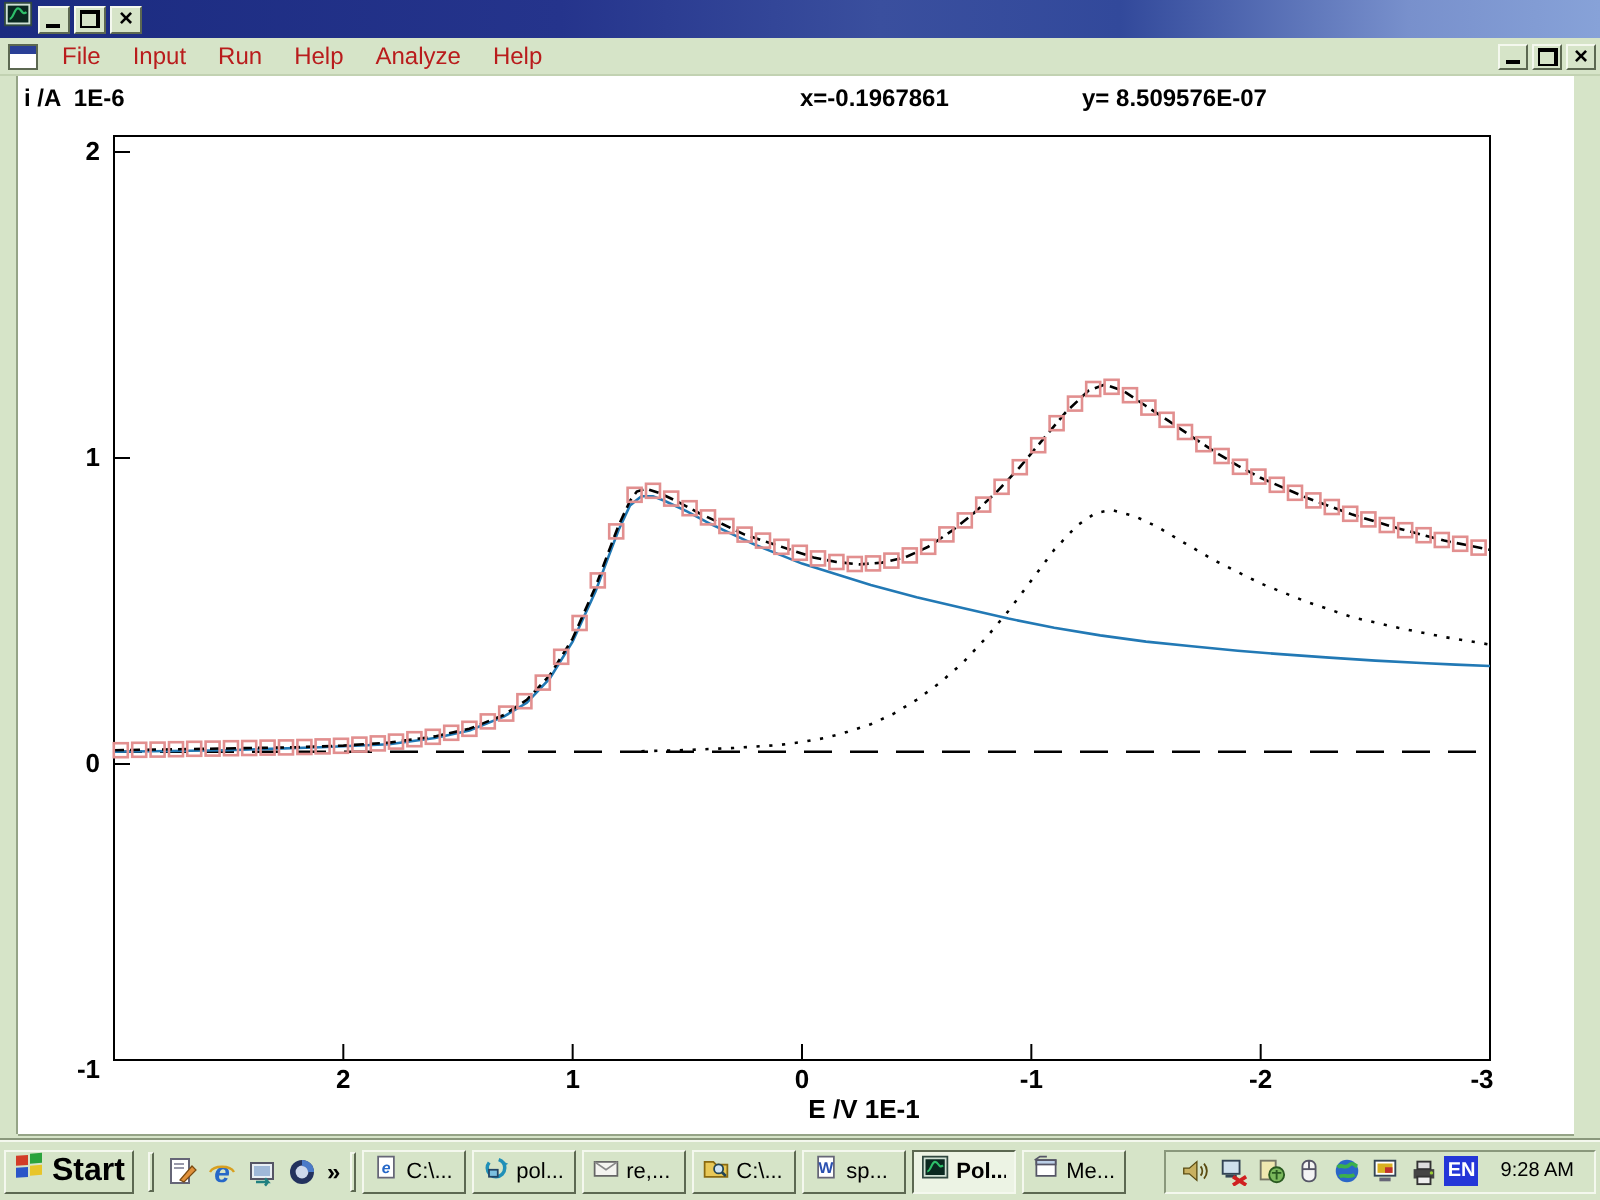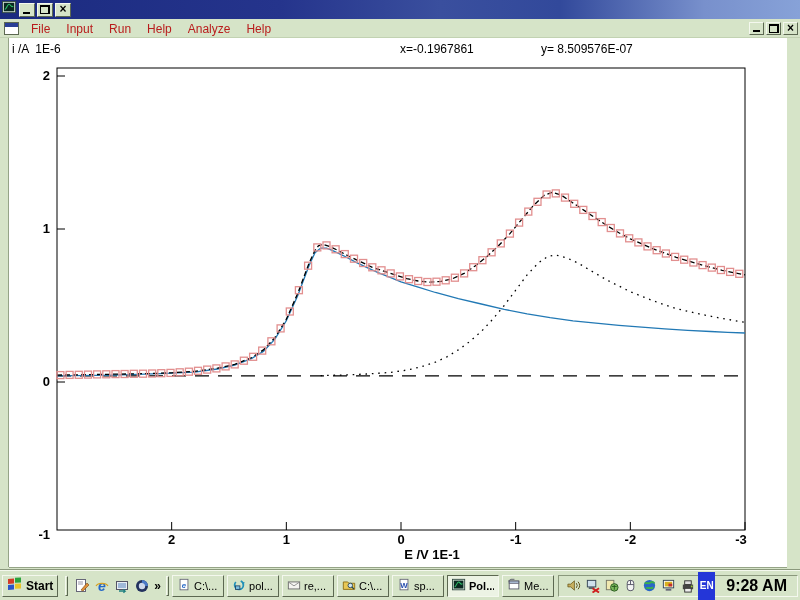--- a/index.html
+++ b/index.html
@@ -41,64 +41,64 @@
     border-bottom:1px solid #c2d2b2;
   }
   .menu-item { font-size:12px; color:#b91c1c; padding:2px 8px; cursor:default;margin-top:26px; }
   .menubar .spacer { flex:1; }
   .mdi-icon { width:15px; height:13px; margin:0 4px 0 2px; position:relative;
     background:#fff; border:1px solid #5c6851; }
   .mdi-icon::before { content:""; position:absolute; left:0; top:0; right:0; height:4px; background:#2a3f96; }
   .menubar .win-btn { width:15px; height:13px; }
   
   .client-layer { position:absolute; left:0; top:38px; width:800px; height:532px; }
-  .hud { position:absolute; top:4px; font-size:12px; font-weight:normal; color:#000; white-space:pre; }
+  .hud { position:absolute; top:4px; font-size:12px; font-weight:bold; color:#000; white-space:pre; }
   #ylabel { left:12px; }
   #readout-x { left:400px; }
   #readout-y { left:541px; }
   svg text { font-family:"Liberation Sans", sans-serif; }
   
   .taskbar {
     position:absolute; left:0; bottom:0; width:800px; height:30px;
     background:#d6e4c8;
     border-top:1px solid #f4f8ee;
     box-shadow:0 -1px 0 #8a987c;
     display:flex; align-items:center; padding:0 2px;
   }
   .tb-btn {
     height:22px; background:#d6e4c8;
     border-top:1px solid #f4f8ee; border-left:1px solid #f4f8ee;
     border-right:1px solid #5c6851; border-bottom:1px solid #5c6851;
     display:flex; align-items:center; gap:3px; padding:0 4px;
     font-size:11px; color:#000; cursor:default; white-space:nowrap; overflow:hidden;
   }
-  .start-btn { font-weight:bold; font-size:12px; margin-right:4px; }
+  .start-btn { font-weight:bold; font-size:16px; margin-right:4px; }
   .task-btn { width:52px; margin-right:3px; flex:0 0 auto; }
   .task-btn.active {
     border-top:1px solid #5c6851; border-left:1px solid #5c6851;
     border-right:1px solid #f4f8ee; border-bottom:1px solid #f4f8ee;
     background:#ecf3e4; font-weight:bold;
   }
   .task-btn .lbl { overflow:hidden; text-overflow:clip; }
   .handle { width:3px; height:20px; margin:0 3px;
     border-top:1px solid #f4f8ee; border-left:1px solid #f4f8ee;
     border-right:1px solid #5c6851; border-bottom:1px solid #5c6851; }
   .ql { display:flex; align-items:center; gap:3px; padding:0 2px; }
   .ql-icon { width:17px; height:17px; display:flex; align-items:center; justify-content:center; cursor:default; }
   .chevron { font-size:12px; font-weight:bold; padding:0 2px; cursor:default; }
   .tray {
     margin-left:auto; height:22px; display:flex; align-items:center; gap:3px;
     border-top:1px solid #8a987c; border-left:1px solid #8a987c;
     border-right:1px solid #f4f8ee; border-bottom:1px solid #f4f8ee;
     padding:0 6px;
   }
   .tray-icon { width:16px; height:16px; display:flex; align-items:center; justify-content:center; cursor:default; }
-  .lang-badge { width:17px; height:28px; background:#2436d8; color:#fff;
+  .lang-badge { width:17px; height:15px; background:#2436d8; color:#fff;
     font-size:10px; font-weight:bold; display:flex; align-items:center; justify-content:center; cursor:default; }
-  .clock { font-size:16px; padding:0 4px 0 8px; white-space:nowrap;font-weight:bold; }
+  .clock { font-size:10px; padding:0 4px 0 8px; white-space:nowrap; }
 </style>
 </head>
 <body>
 
 <div class="titlebar">
   <span id="app-icon-slot"><svg width="15" height="15" viewBox="0 0 16 16">
         <rect x="0.5" y="1.5" width="14" height="12" fill="#cfe0d4" stroke="#304840"></rect>
         <rect x="2" y="3" width="11" height="9" fill="#0a2820"></rect>
         <path d="M3 10 C5 10 5.5 4.5 7.5 4.5 C9.5 4.5 9.5 8.5 12 6.5" stroke="#2ec06a" stroke-width="1.2" fill="none"></path>
       </svg></span>

